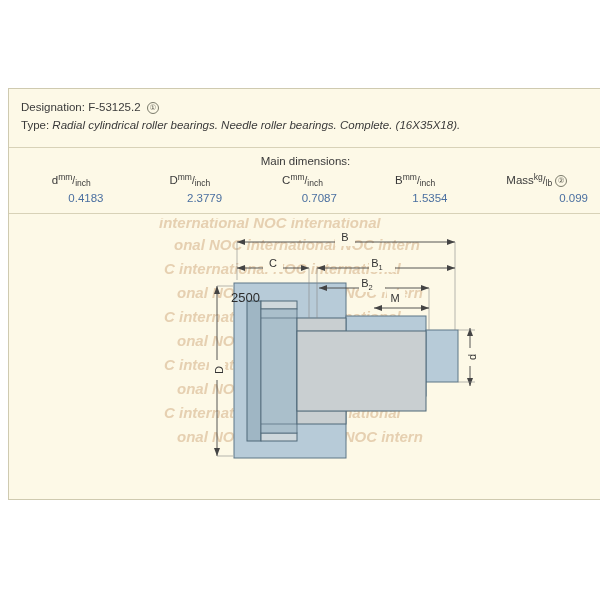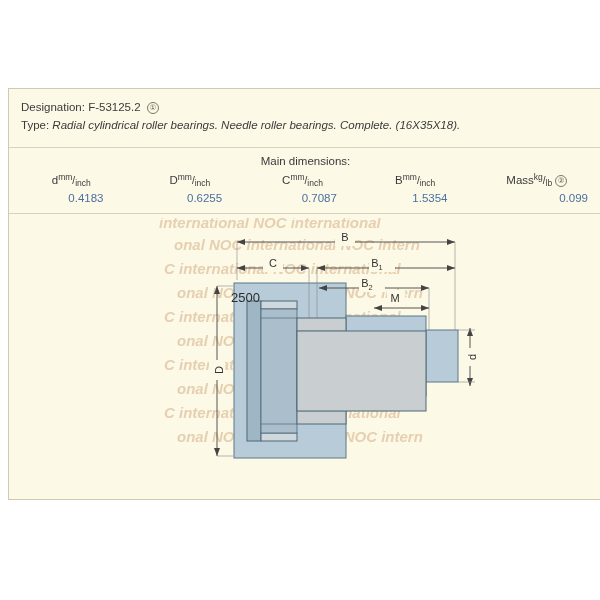--- a/index.html
+++ b/index.html
@@ -180,21 +180,21 @@
           <span>B</span><span class="unit">mm</span><span class="slash">/</span><span class="unit2">inch</span>
         </th>
         <th class="c5">
           <span>Mass</span><span class="unit">kg</span><span class="slash">/</span><span class="unit2">lb</span><span class="circled">②</span>
         </th>
       </tr>
     </thead>
     <tbody>
       <tr class="row-in">
         <td class="pad-r">0.4183</td>
-        <td class="pad-r2">0.6255</td>
+        <td class="pad-r2">2.3779</td>
         <td class="pad-r3">0.7087</td>
         <td class="pad-r4">1.5354</td>
         <td class="pad-r5">0.099</td>
       </tr>
     </tbody>
   </table>
 
   <div class="rule" style="margin-top:8px"></div>
 
 

